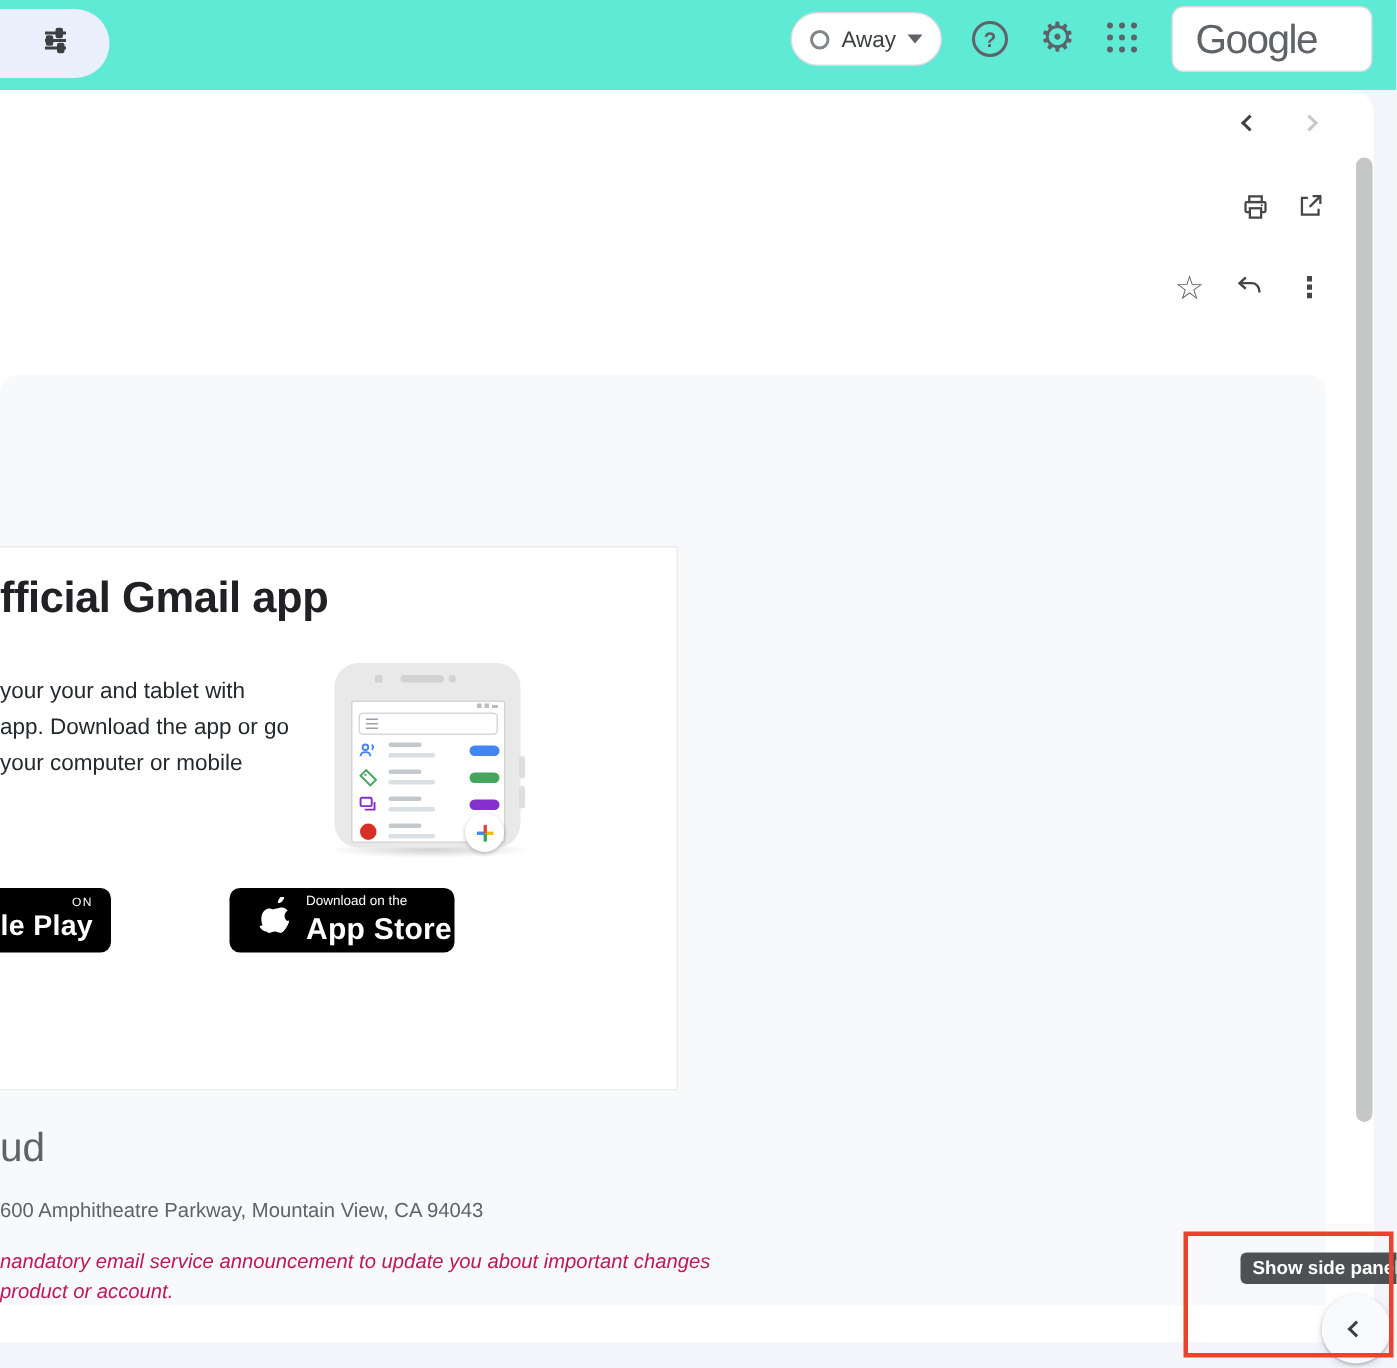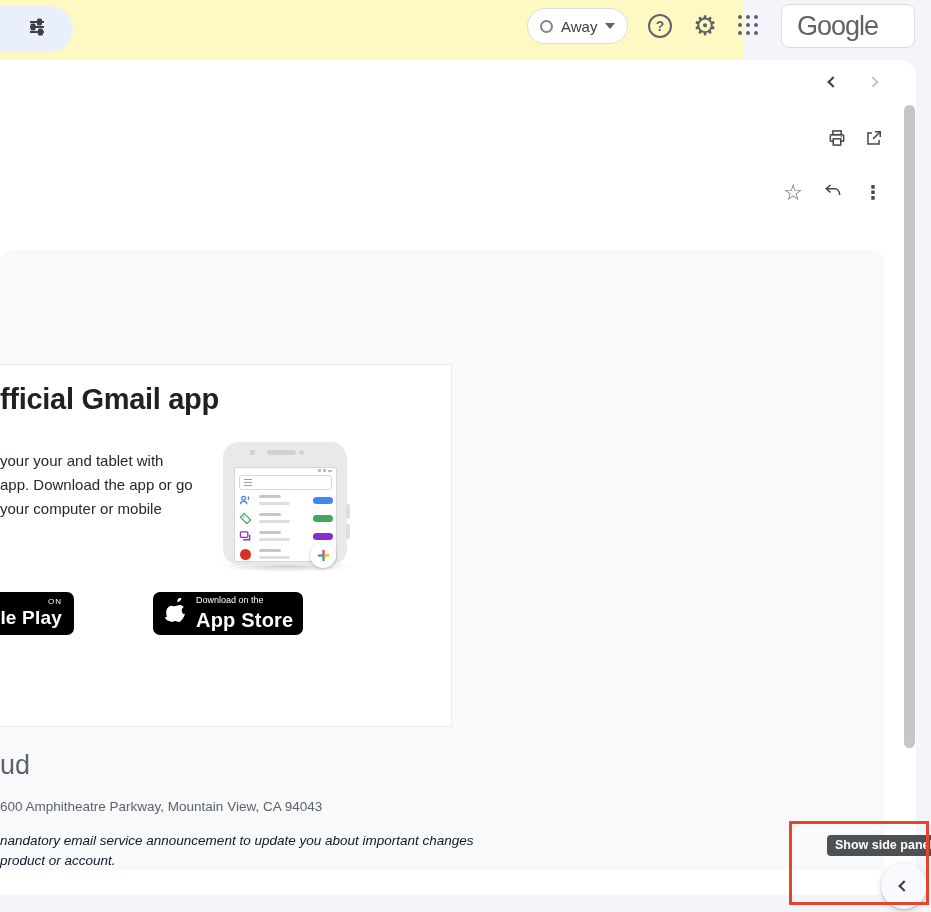--- a/index.html
+++ b/index.html
@@ -1,21 +1,21 @@
 <!DOCTYPE html>
 <html><head>
 <meta charset="utf-8">
 <style>
   * { margin:0; padding:0; box-sizing:border-box; }
   html,body { width:931px; height:912px; }
   body { font-family:"Liberation Sans","DejaVu Sans",sans-serif; background:#f3f5fa; overflow:hidden; }
   .page { position:relative; width:931px; height:912px; background:#f3f5fa; overflow:hidden; }
 
   
-  .header { position:absolute; left:0; top:0; width:744px; height:60px; background:#fef9c3; z-index:5; }
+  .header { position:absolute; left:0; top:0; width:931px; height:60px; background:#5eead4; z-index:5; }
   .search-fragment { position:absolute; left:0; top:6px; width:73px; height:46px; background:#e9f0fb; border-radius:0 24px 24px 0; display:flex; align-items:center; justify-content:center; }
   .away-chip { position:absolute; left:527px; top:8px; height:36px; padding:0 12px 0 12px; background:#fff; border:1px solid #dadce0; border-radius:18px; display:flex; align-items:center; gap:8px; }
   .away-ring { width:13px; height:13px; border:2px solid #80868b; border-radius:50%; }
   .away-label { font-size:15px; color:#3c4043; }
   .away-caret { width:0; height:0; border-left:5px solid transparent; border-right:5px solid transparent; border-top:6px solid #5f6368; }
   .help-icon { position:absolute; left:648px; top:14px; width:24px; height:24px; border:2px solid #5f6368; border-radius:50%; color:#5f6368; font-size:14px; font-weight:bold; display:flex; align-items:center; justify-content:center; }
   .gear-icon { position:absolute; left:691px; top:11px; width:28px; height:30px; font-size:27px; color:#5f6368; line-height:30px; text-align:center; font-family:"DejaVu Sans",sans-serif; }
   .apps-grid { position:absolute; left:738px; top:15px; width:22px; height:22px; display:grid; grid-template-columns:repeat(3,4px); grid-template-rows:repeat(3,4px); gap:4px; }
   .apps-grid i { width:4px; height:4px; border-radius:50%; background:#5f6368; }
   .google-box { position:absolute; left:781px; top:4px; width:134px; height:44px; background:#fff; border:1px solid #dadce0; border-radius:8px; display:flex; align-items:center; padding-left:15px; }
@@ -59,28 +59,28 @@
   .ph-row .l2 { position:absolute; left:20px; top:8px; width:31px; height:3px; background:#dadfe3; border-radius:2px; }
   .ph-pill { position:absolute; right:1px; top:3px; width:20px; height:7px; border-radius:4px; }
   .ph-fab { position:absolute; right:-2px; top:-6px; width:26px; height:26px; background:#fff; border-radius:50%; box-shadow:0 1px 3px rgba(0,0,0,0.25); display:flex; align-items:center; justify-content:center; }
   .red-dot { width:11px; height:11px; border-radius:50%; background:#d93025; }
 
   
   .badge { position:absolute; top:592px; height:43px; background:#000; border-radius:7px; color:#fff; z-index:3; }
   .badge-play { left:-62px; width:136px; text-align:right; padding:5px 12px 0 0; }
   .badge-play .t1 { font-size:8px; letter-spacing:1px; }
   .badge-play .t2 { font-size:19px; font-weight:600; letter-spacing:0.2px; margin-top:1px; }
-  .badge-appstore { left:153px; width:150px; display:flex; align-items:center; padding-left:12px; gap:9px; }
+  .badge-appstore { left:153px; width:150px; display:flex; align-items:center; padding-left:20px; gap:9px; }
   .badge-appstore .t1 { font-size:9px; }
   .badge-appstore .t2 { font-size:20px; font-weight:600; margin-top:4px; letter-spacing:0.2px; }
 
   
   .footer-brand { position:absolute; left:0; top:750px; font-size:27px; color:#5f6368; z-index:3; }
   .footer-address { position:absolute; left:0; top:799px; font-size:13.5px; color:#5f6368; z-index:3; white-space:nowrap; }
-  .footer-note { position:absolute; left:0; top:831px; font-size:13.5px; font-style:italic; color:#0f172a; line-height:20px; z-index:3; }
+  .footer-note { position:absolute; left:0; top:831px; font-size:13.5px; font-style:italic; color:#be185d; line-height:20px; z-index:3; }
   .footer-note div { white-space:nowrap; }
 
   
   .scrollbar-thumb { position:absolute; left:904px; top:105px; width:11px; height:643px; background:#c4c7c5; border-radius:6px; z-index:4; }
 
   
   .tooltip { position:absolute; left:827px; top:835px; height:21px; background:#4d5154; border-radius:4px; color:#fff; font-size:12.5px; font-weight:bold; line-height:21px; padding:0 8px; white-space:nowrap; z-index:7; }
   .side-fab { position:absolute; left:881px; top:863px; width:46px; height:46px; border-radius:50%; background:#f8fafd; box-shadow:0 1px 2px rgba(60,64,67,0.3), 0 2px 6px rgba(60,64,67,0.15); display:flex; align-items:center; justify-content:center; z-index:6; }
   .side-fab .chev { border-color:#3c4043; }
   .annotation-box { position:absolute; left:789px; top:821px; width:140px; height:84px; border:3px solid #e8432c; z-index:8; }

